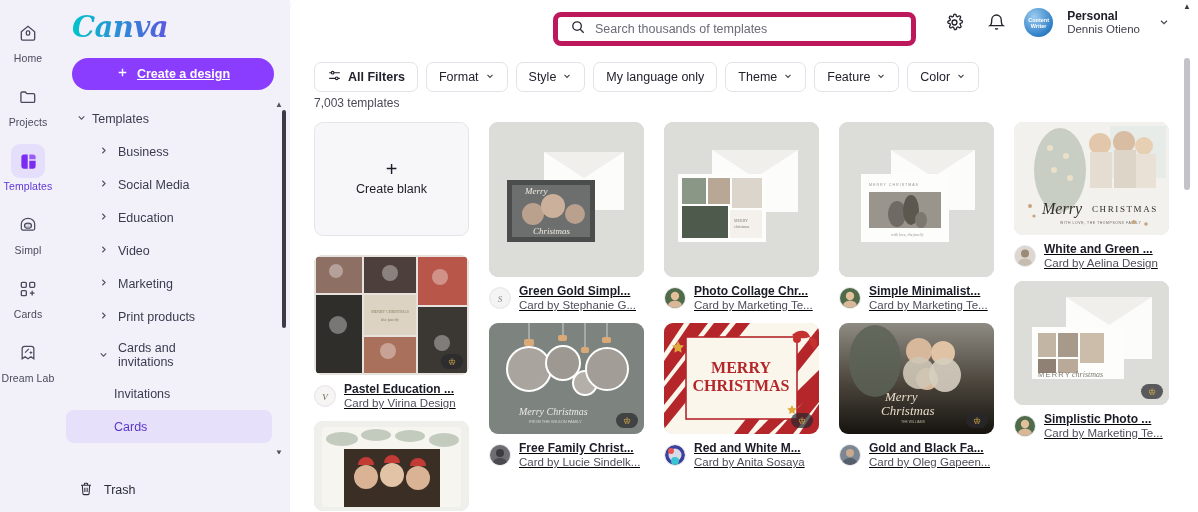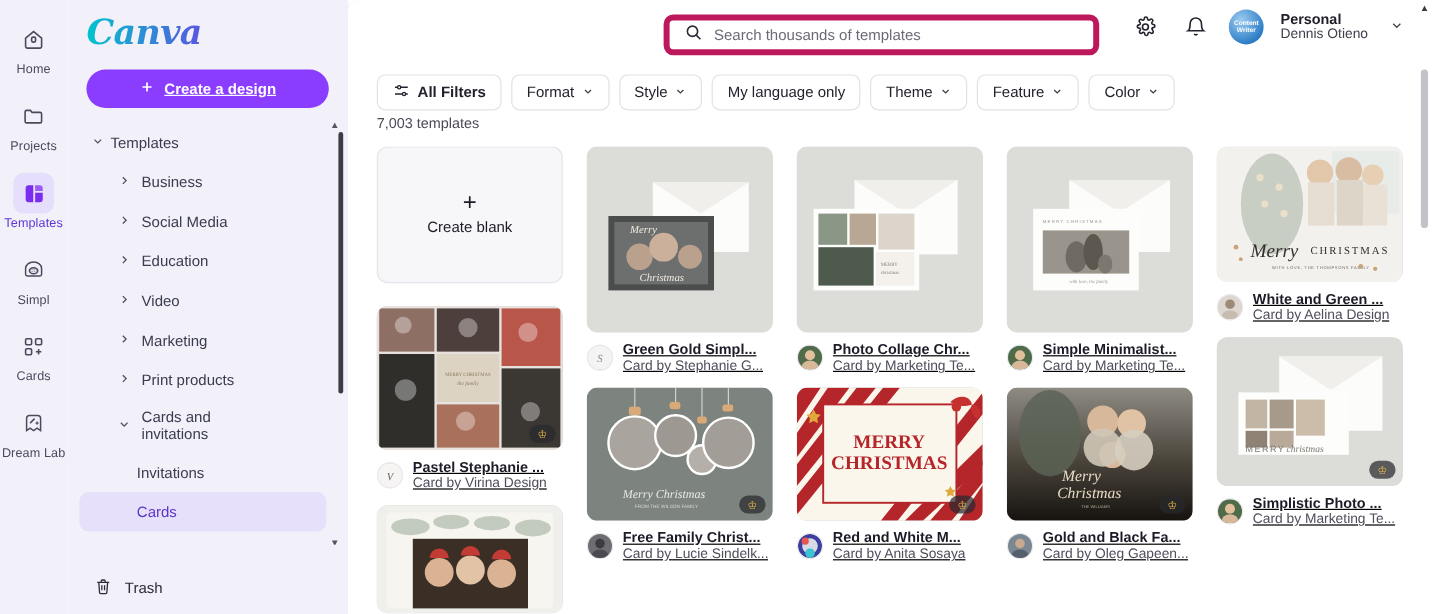--- a/index.html
+++ b/index.html
@@ -593,21 +593,21 @@
           <div class="crown">♔</div>
         </div>
         <div class="meta">
           <div class="ava">
             <svg width="20" height="20" viewBox="0 0 20 20">
                 <rect width="20" height="20" fill="#f6f5f3"></rect>
                 <text x="10" y="14" font-size="9" text-anchor="middle" fill="#6b6457" font-family="Liberation Serif" font-style="italic">V</text>
               </svg>
           </div>
           <div class="meta-txt">
-            <div class="m1">Pastel Stephanie ...</div>
+            <div class="m1">Pastel Education ...</div>
             <div class="m2">Card by Virina Design</div>
           </div>
         </div>
       </div>
 
       <div class="tile">
         <div class="thumb" style="height:90px;">
           <svg viewBox="0 0 155 90" width="155" height="90">
             <rect width="155" height="90" fill="#efefec"></rect>
             <rect x="8" y="6" width="139" height="80" rx="4" fill="#f7f5f0"></rect>

